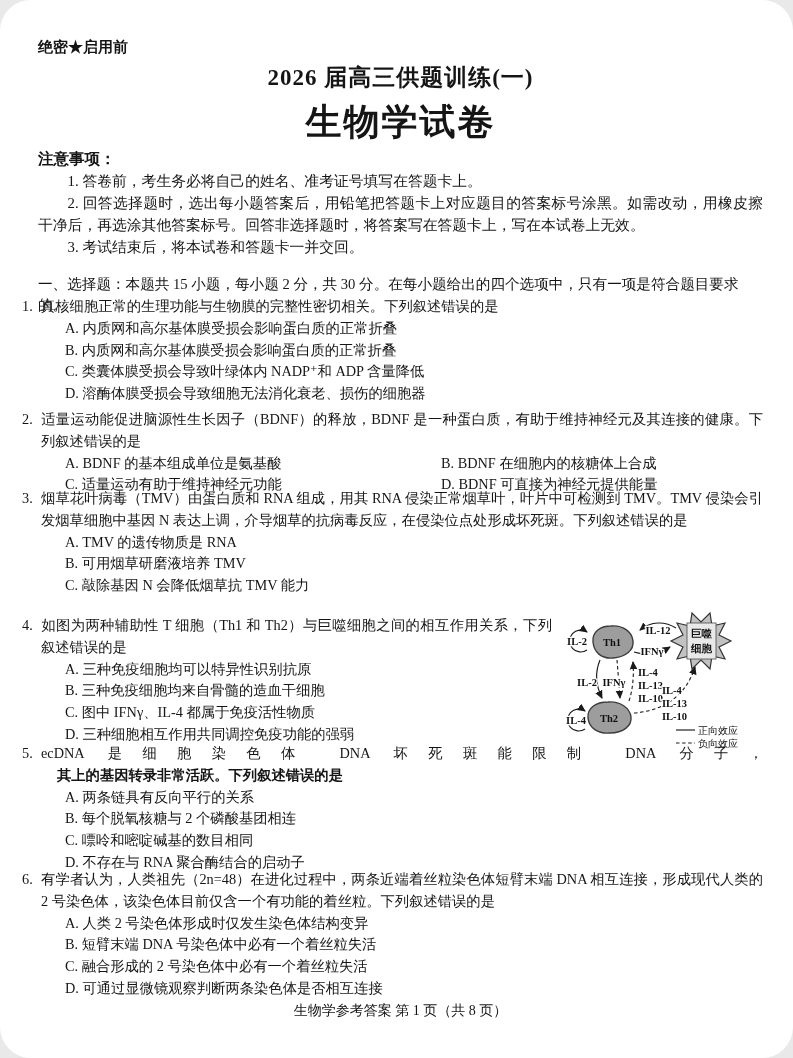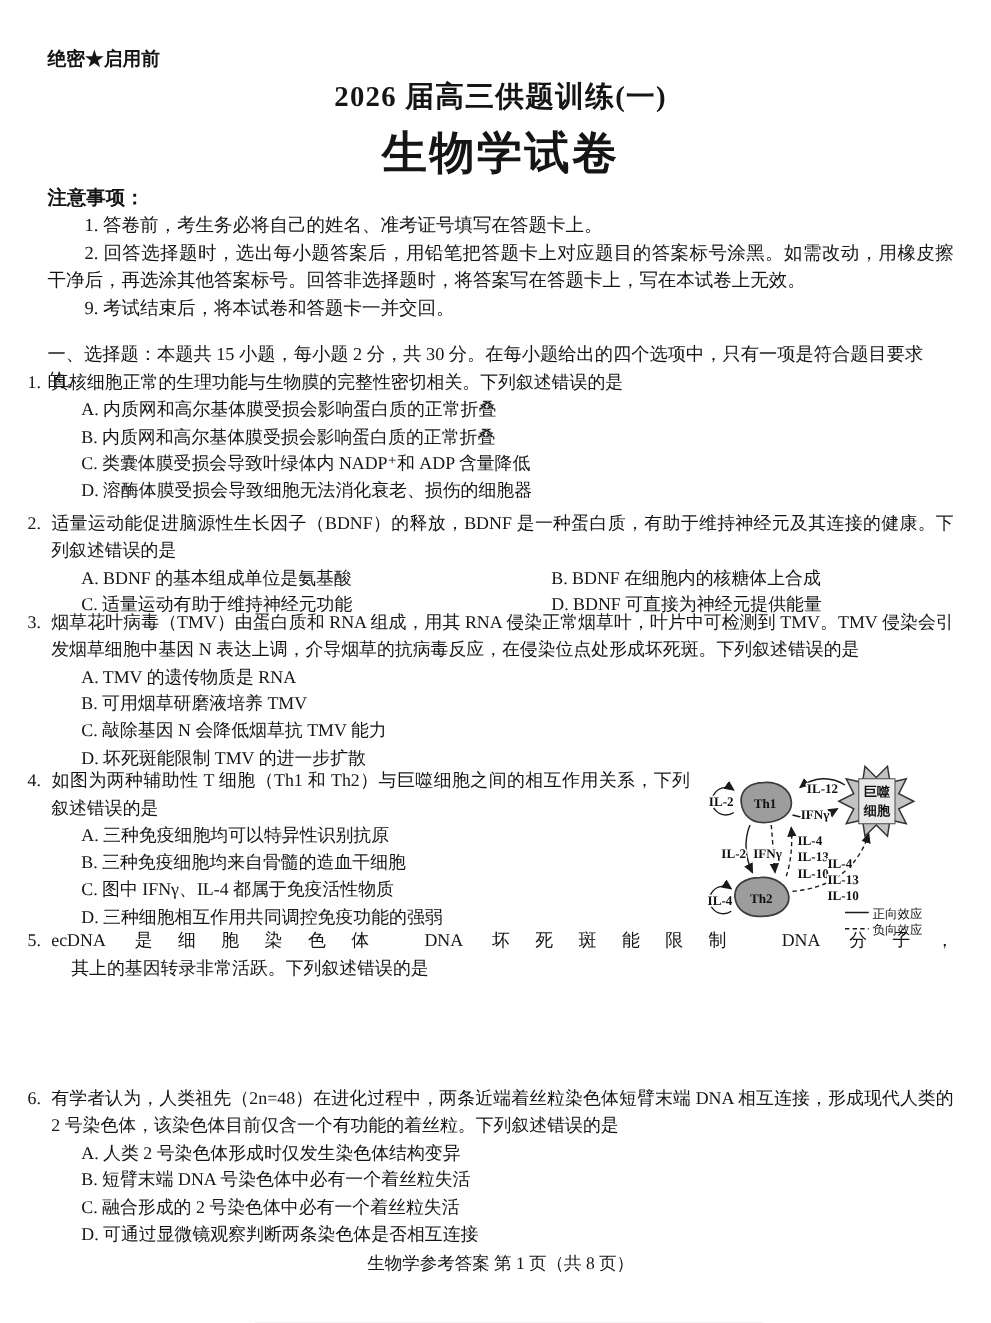--- a/index.html
+++ b/index.html
@@ -1,39 +1,40 @@
 <!DOCTYPE html>
 <html lang="zh"><head>
 <meta charset="utf-8">
 <style>
   html,body { margin:0; padding:0; background:#e9e9e9; }
   .page {
     position:relative; width:793px; height:1058px; margin:0 auto;
     background:#ffffff; color:#151515; overflow:hidden;
     font-family:"Liberation Serif","DejaVu Serif",serif;
+    border-radius:31px;
   }
   .abs { position:absolute; left:38px; right:30px; }
 
   .classified { top:38px; font-weight:bold; font-size:15px; }
   .title    { top:62px;  text-align:center; font-weight:bold; font-size:23px; letter-spacing:1px; }
   .subtitle { top:98px;  text-align:center; font-weight:bold; font-size:36px; letter-spacing:2px; }
 
   .notice { top:148px; }
   .notice-heading { font-weight:bold; font-size:15.5px; line-height:22px; }
   .notice p {
     margin:0; font-size:14.8px; line-height:22px; text-indent:2em;
     text-align:justify; 
   }
 
   .section-heading { top:274px; font-weight:normal; font-size:14.6px; line-height:21px; }
 
   .question { position:absolute; left:38px; right:30px; }
   .stem { margin:0; padding-left:3px; font-size:14.3px; line-height:21.8px; text-align:justify; }
   .qnum { display:inline-block; width:19px; margin-left:-19px; }
-  .cont { margin:0; padding-left:19px; font-size:14.3px; line-height:21.8px; }
+  .cont { margin:0; padding-left:19px; font-size:14.3px; line-height:21.8px;font-weight:bold; }
   .spread { text-align:justify; text-align-last:justify; }
   .options { margin-left:27px; }
   .opt { margin:0; font-size:14.3px; line-height:21.8px; }
   .optgrid { display:grid; grid-template-columns:376px 1fr; margin-left:27px; }
   .optgrid .opt { margin-left:0; }
 
   .q4 { width:514px; right:auto; }
 
   .diagram { position:absolute; left:554px; top:608px; width:242px; height:144px; }
   .blob { fill:#9d9d9d; stroke:#3c3c3c; stroke-width:1.4; }
@@ -54,21 +55,21 @@
 <div class="page">
 
   <div class="abs classified">绝密★启用前</div>
   <div class="abs title">2026 届高三供题训练(一)</div>
   <div class="abs subtitle">生物学试卷</div>
 
   <div class="abs notice">
     <div class="notice-heading">注意事项：</div>
     <p>1. 答卷前，考生务必将自己的姓名、准考证号填写在答题卡上。</p>
     <p>2. 回答选择题时，选出每小题答案后，用铅笔把答题卡上对应题目的答案标号涂黑。如需改动，用橡皮擦干净后，再选涂其他答案标号。回答非选择题时，将答案写在答题卡上，写在本试卷上无效。</p>
-    <p>9. 考试结束后，将本试卷和答题卡一并交回。</p>
+    <p>3. 考试结束后，将本试卷和答题卡一并交回。</p>
   </div>
 
   <div class="abs section-heading">一、选择题：本题共 15 小题，每小题 2 分，共 30 分。在每小题给出的四个选项中，只有一项是符合题目要求的。</div>
 
   <div class="question" style="top:296px">
     <p class="stem"><span class="qnum">1.</span><span>真核细胞正常的生理功能与生物膜的完整性密切相关。下列叙述错误的是</span></p>
     <div class="options">
       <p class="opt">A. 内质网和高尔基体膜受损会影响蛋白质的正常折叠</p>
       <p class="opt">B. 内质网和高尔基体膜受损会影响蛋白质的正常折叠</p>
       <p class="opt">C. 类囊体膜受损会导致叶绿体内 NADP⁺和 ADP 含量降低</p>
@@ -85,21 +86,20 @@
       <p class="opt">D. BDNF 可直接为神经元提供能量</p>
     </div>
   </div>
 
   <div class="question" style="top:488px">
     <p class="stem"><span class="qnum">3.</span><span>烟草花叶病毒（TMV）由蛋白质和 RNA 组成，用其 RNA 侵染正常烟草叶，叶片中可检测到 TMV。TMV 侵染会引发烟草细胞中基因 N 表达上调，介导烟草的抗病毒反应，在侵染位点处形成坏死斑。下列叙述错误的是</span></p>
     <div class="options">
       <p class="opt">A. TMV 的遗传物质是 RNA</p>
       <p class="opt">B. 可用烟草研磨液培养 TMV</p>
       <p class="opt">C. 敲除基因 N 会降低烟草抗 TMV 能力</p>
-      <p class="opt">D. 坏死斑能限制 TMV 的进一步扩散</p>
     </div>
   </div>
 
   <div class="question q4" style="top:615px">
     <p class="stem"><span class="qnum">4.</span><span>如图为两种辅助性 T 细胞（Th1 和 Th2）与巨噬细胞之间的相互作用关系，下列叙述错误的是</span></p>
     <div class="options">
       <p class="opt">A. 三种免疫细胞均可以特异性识别抗原</p>
       <p class="opt">B. 三种免疫细胞均来自骨髓的造血干细胞</p>
       <p class="opt">C. 图中 IFNγ、IL-4 都属于免疫活性物质</p>
       <p class="opt">D. 三种细胞相互作用共同调控免疫功能的强弱</p>
@@ -149,20 +149,26 @@
 
     <line class="solidln" x1="676" y1="730" x2="695" y2="730"></line>
     <text class="lgdtxt" x="698" y="734">正向效应</text>
     <line class="dashln" x1="676" y1="743" x2="695" y2="743"></line>
     <text class="lgdtxt" x="698" y="747">负向效应</text>
   </svg>
 
   <div class="question" style="top:743px">
     <p class="stem spread"><span class="qnum">5.</span><span>ecDNA 是细胞染色体 DNA 坏死斑能限制 DNA 分子，</span></p>
     <p class="cont">其上的基因转录非常活跃。下列叙述错误的是</p>
+    <div class="options">
+      <p class="opt">A. 两条链具有反向平行的关系</p>
+      <p class="opt">B. 每个脱氧核糖与 2 个磷酸基团相连</p>
+      <p class="opt">C. 嘌呤和嘧啶碱基的数目相同</p>
+      <p class="opt">D. 不存在与 RNA 聚合酶结合的启动子</p>
+    </div>
   </div>
 
   <div class="question" style="top:869px">
     <p class="stem"><span class="qnum">6.</span><span>有学者认为，人类祖先（2n=48）在进化过程中，两条近端着丝粒染色体短臂末端 DNA 相互连接，形成现代人类的 2 号染色体，该染色体目前仅含一个有功能的着丝粒。下列叙述错误的是</span></p>
     <div class="options">
       <p class="opt">A. 人类 2 号染色体形成时仅发生染色体结构变异</p>
       <p class="opt">B. 短臂末端 DNA 号染色体中必有一个着丝粒失活</p>
       <p class="opt">C. 融合形成的 2 号染色体中必有一个着丝粒失活</p>
       <p class="opt">D. 可通过显微镜观察判断两条染色体是否相互连接</p>
     </div>

